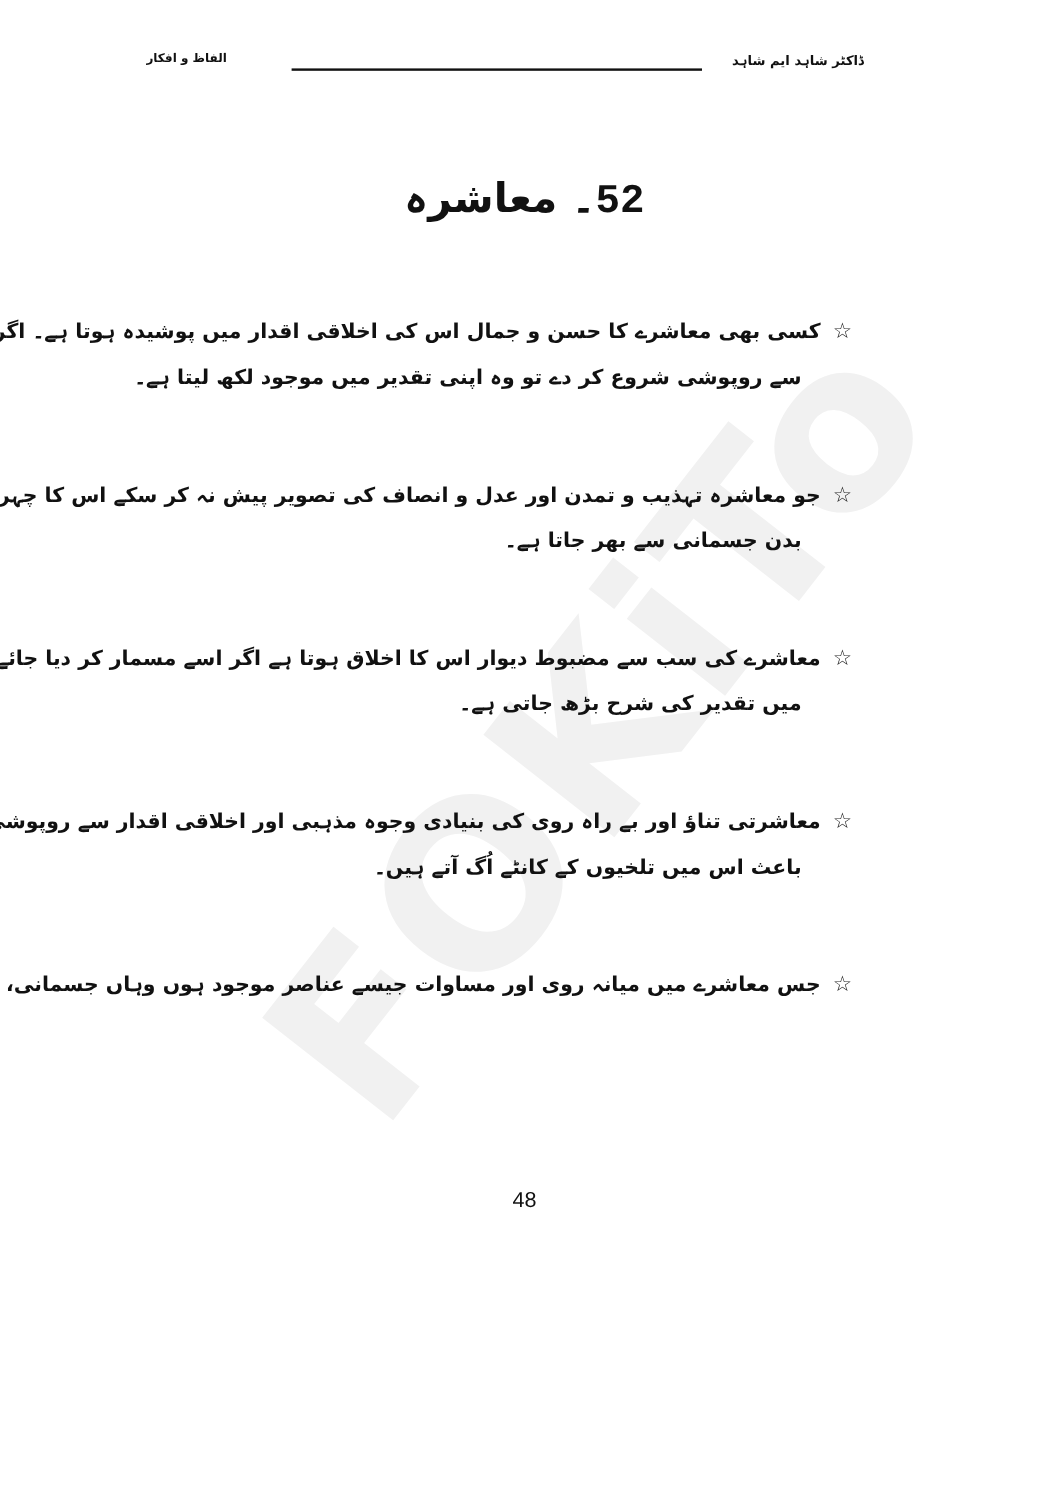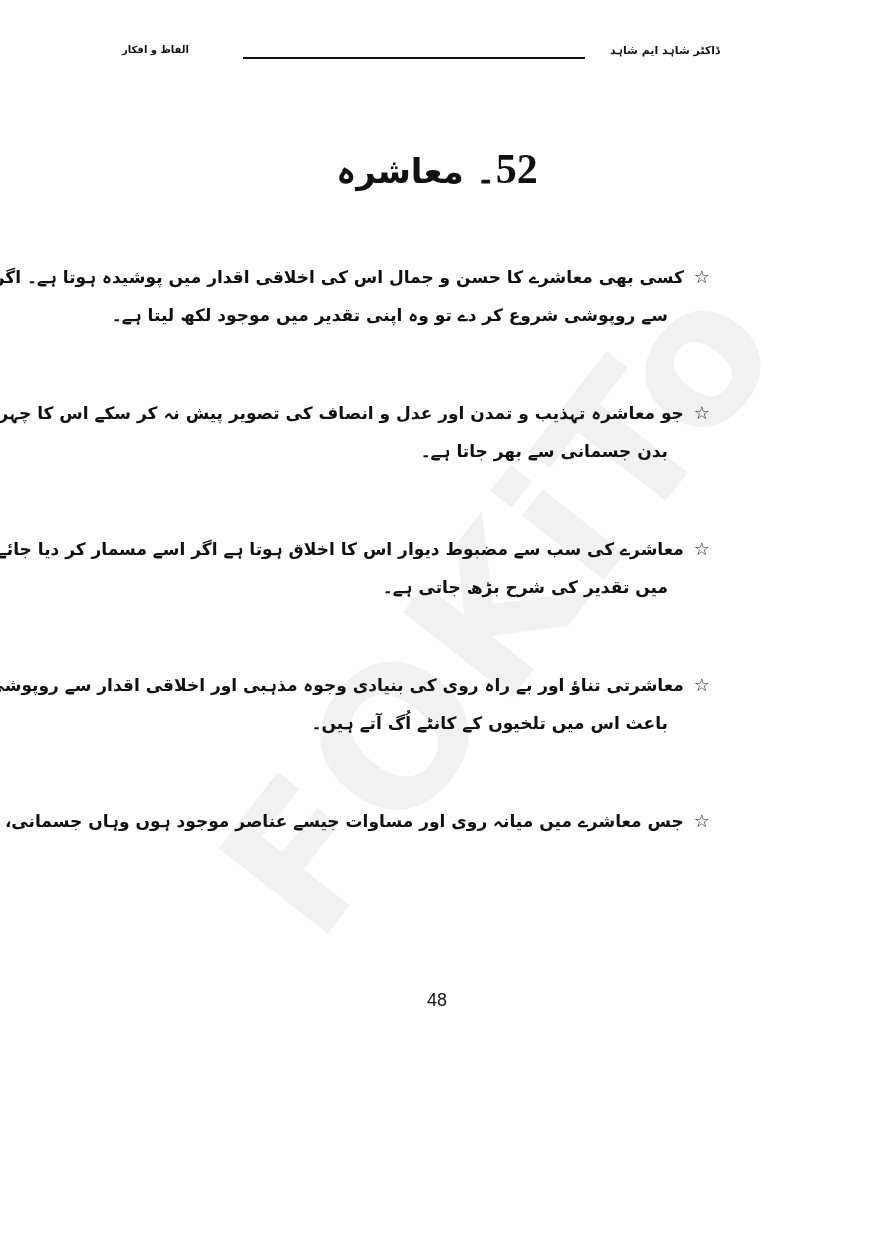--- a/index.html
+++ b/index.html
@@ -77,23 +77,23 @@
       left: 0;
       top: 145px;
       width: 874px;
       text-align: center;
       direction: rtl;
       font-size: 34px;
       font-weight: bold;
       z-index: 1;
     }
     .title .num {
-      font-family: Liberation Serif, serif;
+      font-family: Liberation Mono, monospace;
       font-weight: bold;
-      font-size: 42px;
+      font-size: 34px;
     }
     
     .items {
       position: absolute;
       left: 110px;
       top: 258px;
       width: 600px;
       z-index: 1;
     }
     .item {

